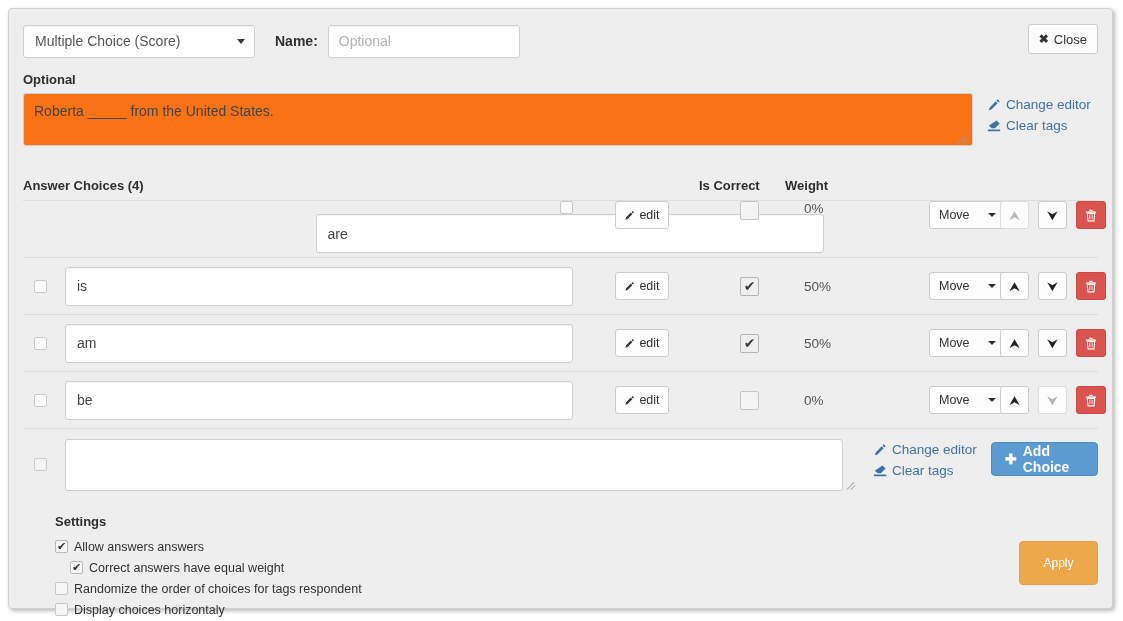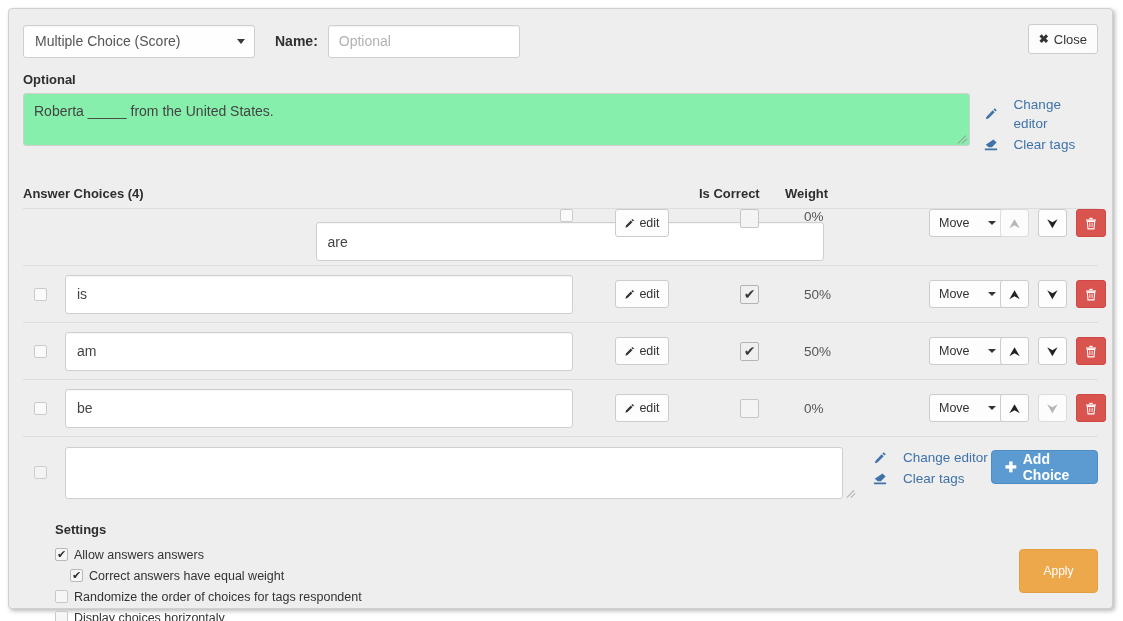--- a/index.html
+++ b/index.html
@@ -98,21 +98,21 @@
   
   .section-title {
     font-size: 13px;
     font-weight: bold;
     color: #2e2e2e;
     margin: 13px 0 6px 0;
   }
   .q-row { position: relative; display: flex; align-items: flex-start; }
   .q-textarea {
     width: 950px; height: 53px;
-    background: #86efac;
+    background: #f97316;
     border: 1px solid #cfcfcf;
     border-radius: 3px;
     padding: 8px 10px;
     font-size: 14px;
     color: #444;
     font-family: "Liberation Sans", sans-serif;
     resize: none;
     overflow: hidden;
     line-height: 1.3;
   }
@@ -133,21 +133,21 @@
   .q-resize i:nth-child(2) { width: 7px;  left: 4px; top: 11px; }
 
   .editor-links {
     margin-left: 14px;
     padding-top: 2px;
     display: flex;
     flex-direction: column;
     gap: 2px;
   }
   .elink {
-    display: flex; align-items: center; gap: 16px;
+    display: flex; align-items: center; gap: 5px;
     font-size: 13.5px;
     color: #3f72a8;
     cursor: pointer;
     line-height: 19px;
   }
   .elink svg { display: block; flex: 0 0 auto; }
 
   
   .choices-head {
     position: relative;

